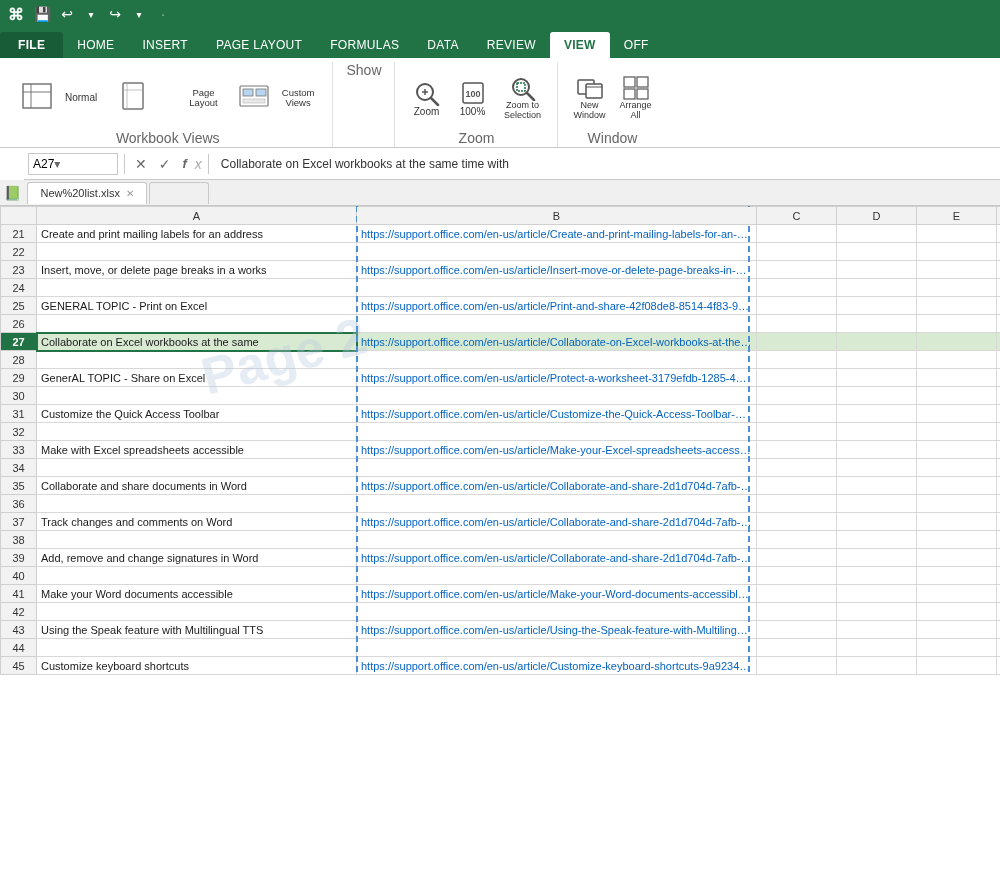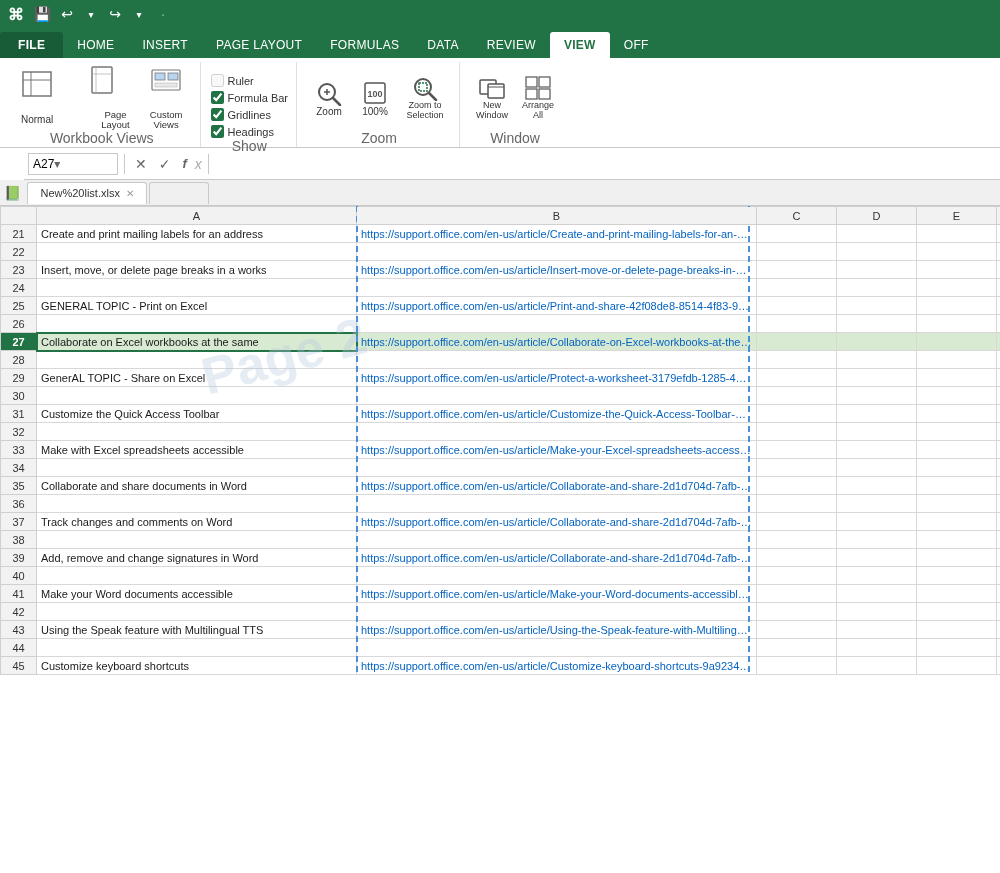--- a/index.html
+++ b/index.html
@@ -68,21 +68,21 @@
       padding-top: 4px;
     }
     .ribbon-group-label {
       font-size: 14px;
       color: #666;
       padding-bottom: 3px;
       text-align: center;
     }
     .ribbon-btn {
       display: flex;
-      flex-direction: column;
+      flex-direction: row;
       align-items: center;
       justify-content: center;
       padding: 4px 8px;
       cursor: pointer;
       border-radius: 3px;
       min-width: 44px;
       height: 64px;
       border: 1px solid transparent;
       background: transparent;
       gap: 12px;
@@ -333,40 +333,20 @@
             <rect x="5" y="17" width="22" height="4" fill="#e8e8e8" stroke="#aaa" stroke-width="0.5"></rect>
           </svg>
         </div>
         <div class="ribbon-btn-label" style="font-size:9.5px; line-height:1.1;">Custom<br>Views</div>
       </div>
     </div>
     <div class="ribbon-group-label">Workbook Views</div>
   </div>
 
   <div class="ribbon-group">
-    <div class="ribbon-group-items">
-      <div class="show-group">
-        <label class="show-item">
-          <input type="checkbox" disabled="" style="">
-          <span>Ruler</span>
-        </label>
-        <label class="show-item">
-          <input type="checkbox" checked="" style="">
-          <span>Formula Bar</span>
-        </label>
-        <label class="show-item">
-          <input type="checkbox" checked="" style="">
-          <span>Gridlines</span>
-        </label>
-        <label class="show-item">
-          <input type="checkbox" checked="" style="">
-          <span>Headings</span>
-        </label>
-      </div>
-    </div>
     <div class="ribbon-group-label">Show</div>
   </div>
 
   <div class="ribbon-group">
     <div class="ribbon-group-items">
       <div class="zoom-btn">
         <svg width="28" height="26" viewBox="0 0 28 26">
           <circle cx="12" cy="12" r="8" fill="none" stroke="#555" stroke-width="2"></circle>
           <line x1="18" y1="18" x2="25" y2="25" stroke="#555" stroke-width="2.5" stroke-linecap="round"></line>
           <line x1="9" y1="12" x2="15" y2="12" stroke="#555" stroke-width="1.5"></line>
@@ -423,20 +403,21 @@
     <span class="name-box-dropdown">▾</span>
   </div>
   <div class="formula-sep"></div>
   <div class="formula-icons">
     <span class="formula-icon-btn">✕</span>
     <span class="formula-icon-btn">✓</span>
     <span class="formula-icon-btn" style="font-size:13px; font-style:italic; font-weight:bold;">f</span>
     <span style="font-style:italic; color:#aaa;">x</span>
   </div>
   <div class="formula-sep"></div>
+  <input class="formula-input" type="text" value="Collaborate on Excel workbooks at the same time with" style="">
 </div>
 
 <div class="sheet-tabs">
   <span class="sheet-icon">📗</span>
   <div class="sheet-tab">
     <span>New%20list.xlsx</span>
     <span class="sheet-close">✕</span>
   </div>
   <div class="sheet-tab-empty"></div>
 </div>

